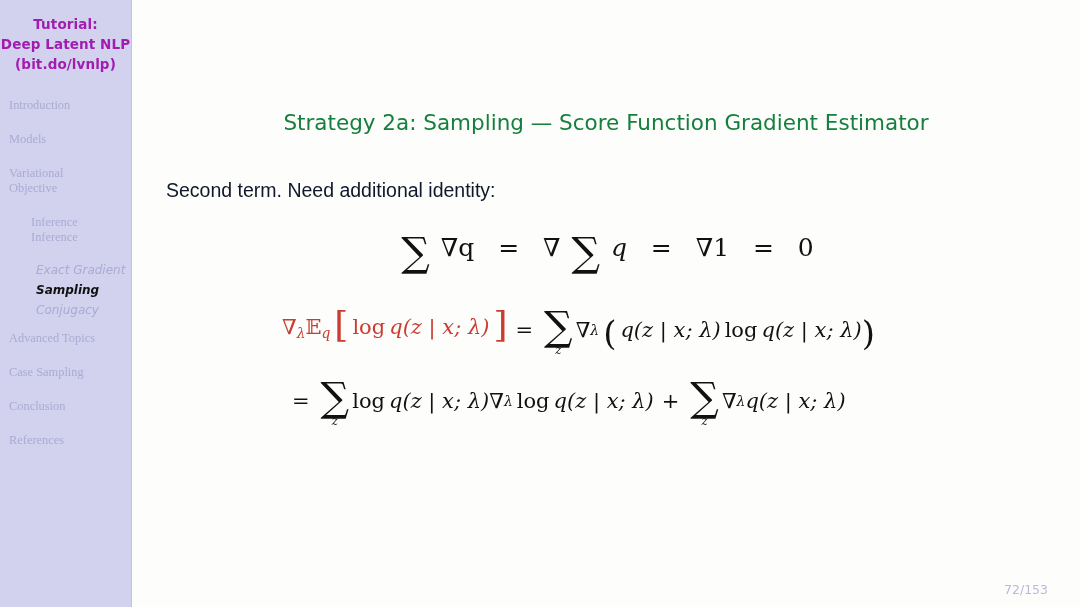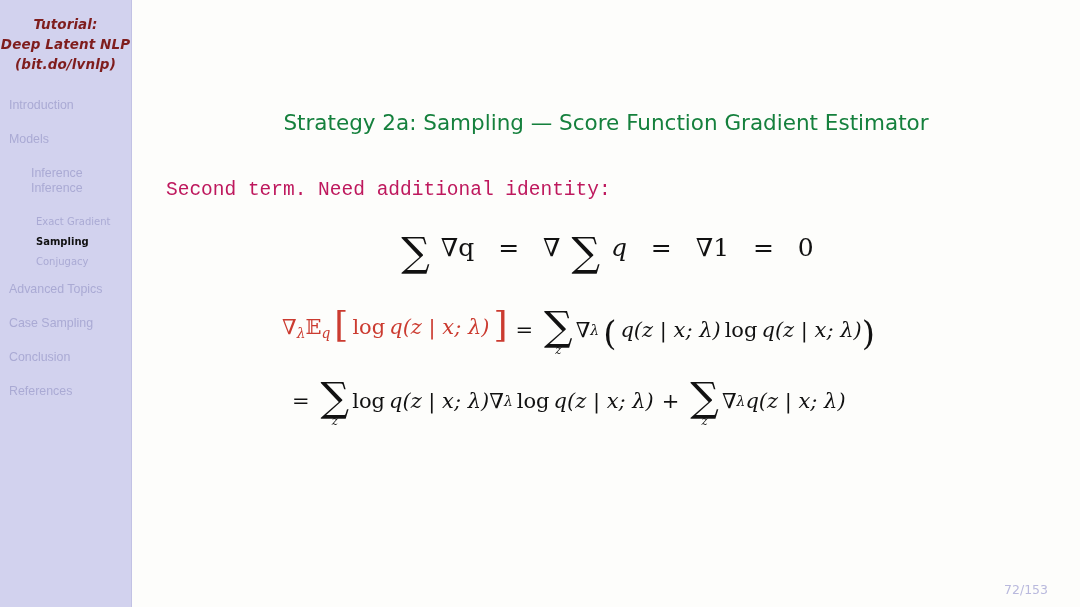--- a/index.html
+++ b/index.html
@@ -27,51 +27,51 @@
     height: 607px;
     background: #d2d2ee;
     border-right: 1px solid #c2c2e4;
     box-sizing: border-box;
     position: relative;
     flex: 0 0 132px;
   }
   .sidebar-title {
     padding-top: 14px;
     text-align: center;
-    color: #7f1d1d;
+    color: #a21caf;
     font-weight: bold;
     font-size: 13.5px;
     line-height: 20px;
     letter-spacing: 0.1px;
     font-family: "DejaVu Sans", sans-serif;
-    font-style: italic;
   }
   .sidebar-title .line {
     display: block;
     white-space: nowrap;
   }
   .nav {
     margin-top: 24px;
   }
   .nav-item {
     color: #aaaad4;
     font-size: 12.4px;
     line-height: 15px;
     padding: 0 0 0 9px;
     margin-bottom: 19px;
-    font-family: Liberation Sans, sans-serif;
+    font-family: Liberation Serif, serif;
   }
   .nav-item .l2 { display: block; }
   .nav-sub {
     color: #aaaad4;
-    font-size: 10px;
+    font-size: 12px;
     line-height: 13px;
     padding-left: 14px;
     margin-bottom: 7px;
     font-family: "DejaVu Sans", sans-serif;
+    font-style: italic;
   }
   .nav-sub.active {
     color: #111111;
     font-weight: bold;
   }
   .nav-group {
     margin-bottom: 14px;
     padding-left: 22px;
   }
 
@@ -87,24 +87,24 @@
     color: #15803d;
     font-size: 21.5px;
     line-height: 26px;
     margin-top: 110px;
     font-family: "DejaVu Sans", sans-serif;
     white-space: nowrap;
   }
   .lead-text {
     margin-top: 42px;
     margin-left: 34px;
-    color: #be185d;
+    color: #0f172a;
     font-size: 19.5px;
     line-height: 24px;
-    font-family: Liberation Mono, monospace;
+    font-family: Liberation Sans, sans-serif;
   }
 
   
   .math {
     font-family: "DejaVu Serif", serif;
     color: #111111;
     font-style: italic;
   }
   .eq-1 {
     margin-top: 28px;
@@ -213,20 +213,24 @@
     <div class="nav">
 
       <div class="nav-item">
         <span>Introduction</span>
       </div>
 
       <div class="nav-item">
         <span>Models</span>
       </div>
 
+      <div class="nav-item">
+        <span class="l2">Variational</span>
+        <span class="l2">Objective</span>
+      </div>
 
       <div class="nav-group">
         <div class="nav-item">
           <span class="l2">Inference</span>
           <span class="l2">Inference</span>
         </div>
         <div class="nav-sub">
           <span>Exact Gradient</span>
         </div>
         <div class="nav-sub active">

